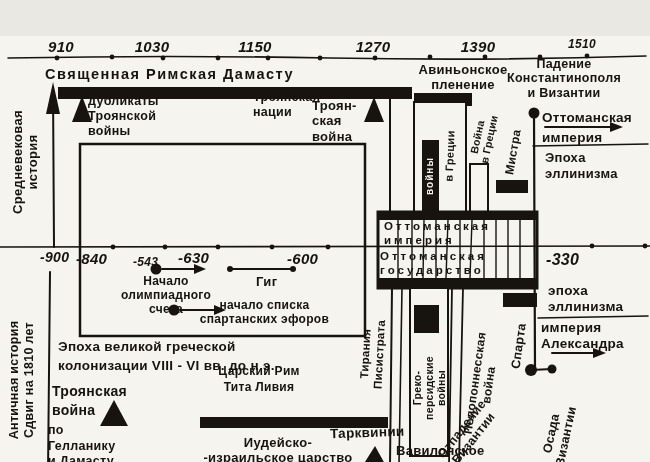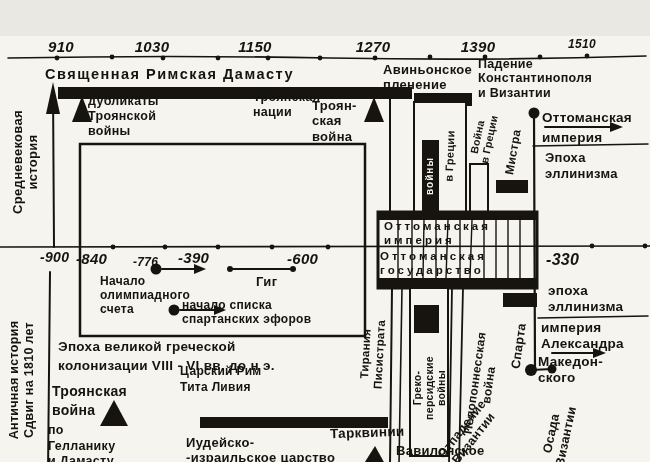--- a/index.html
+++ b/index.html
@@ -7,21 +7,21 @@
     position:relative;width:650px;height:462px;overflow:hidden;
     background:#f5f4ee;color:#17140f;
     font-family:Liberation Sans, sans-serif;
     margin-top:36px;
   }
   .lw{position:absolute;left:0;top:0;}
   .t{
     position:absolute;white-space:pre-line;font-weight:700;
     line-height:1.18;letter-spacing:.3px;font-size:13px;color:#17140f;
   }
-  .c{}
+  .c{text-align:center;}
   .it{font-style:italic;}
   .rot{white-space:pre;text-align:center;}
 </style>
 </head>
 <body>
 
 <div class="stage">
 
   <svg class="lw" width="650" height="462" viewBox="0 0 650 462" stroke="#17140f" fill="none" stroke-linecap="round">
 
@@ -127,22 +127,22 @@
 
   <div class="t it" style="left:61px;top:2px;font-size:15px;transform:translateX(-50%)">910</div>
   <div class="t it" style="left:152px;top:2px;font-size:15px;transform:translateX(-50%)">1030</div>
   <div class="t it" style="left:255px;top:2px;font-size:15px;transform:translateX(-50%)">1150</div>
   <div class="t it" style="left:373px;top:2px;font-size:15px;transform:translateX(-50%)">1270</div>
   <div class="t it" style="left:478px;top:2px;font-size:15px;transform:translateX(-50%)">1390</div>
   <div class="t it" style="left:582px;top:1px;font-size:12px;transform:translateX(-50%)">1510</div>
 
   <div class="t it" style="left:40px;top:213px;font-size:14px">-900</div>
   <div class="t it" style="left:76px;top:214px;font-size:15px">-840</div>
-  <div class="t it" style="left:133px;top:219px;font-size:12px">-776</div>
-  <div class="t it" style="left:178px;top:213px;font-size:15px">-390</div>
+  <div class="t it" style="left:133px;top:219px;font-size:12px">-543</div>
+  <div class="t it" style="left:178px;top:213px;font-size:15px">-630</div>
   <div class="t it" style="left:287px;top:214px;font-size:15px">-600</div>
   <div class="t it" style="left:546px;top:215px;font-size:16px">-330</div>
 
   <div class="t rot c" style="left:25px;top:126px;font-size:13px;transform:translate(-50%,-50%) rotate(-90deg)">Средневековая
 история</div>
   <div class="t rot c" style="left:22px;top:344px;font-size:12.5px;transform:translate(-50%,-50%) rotate(-90deg)">Античная история
 Сдвиг на 1810 лет</div>
 
   <div class="t" style="left:45px;top:30px;font-size:14.5px;letter-spacing:1.5px">Священная Римская Дамасту</div>
   <div class="t" style="left:88px;top:58px;font-size:12.5px">дубликаты
@@ -206,16 +206,14 @@
   <div class="t rot" style="left:519px;top:310px;font-size:12.5px;transform:translate(-50%,-50%) rotate(-82deg)">Спарта</div>
   <div class="t rot" style="left:468px;top:398px;font-size:12.5px;line-height:1.2;transform:translate(-50%,-50%) rotate(-52deg)">Отпадение
 Византии</div>
   <div class="t rot" style="left:559px;top:399px;font-size:12.5px;line-height:1.2;transform:translate(-50%,-50%) rotate(-78deg)">Осада
 Византии</div>
 
   <div class="t" style="left:548px;top:247px;font-size:13.5px;line-height:1.15">эпоха
 эллинизма</div>
   <div class="t" style="left:541px;top:284px;font-size:13.5px;line-height:1.2">империя
 Александра</div>
-  <div class="t c" style="left:538px;top:318px;width:110px;font-size:13.5px;line-height:1.2">Македон-
-ского</div>
 
 </div>
 
 </body></html>

